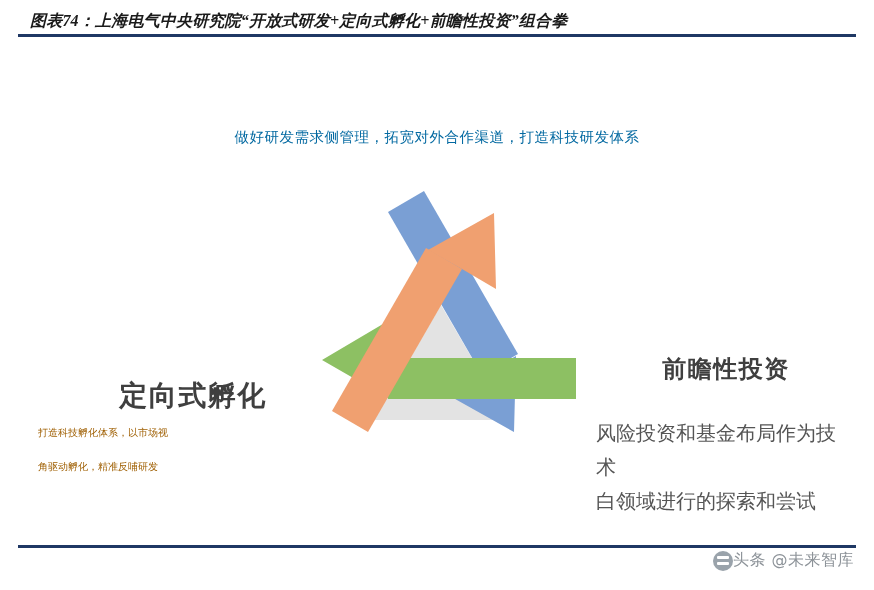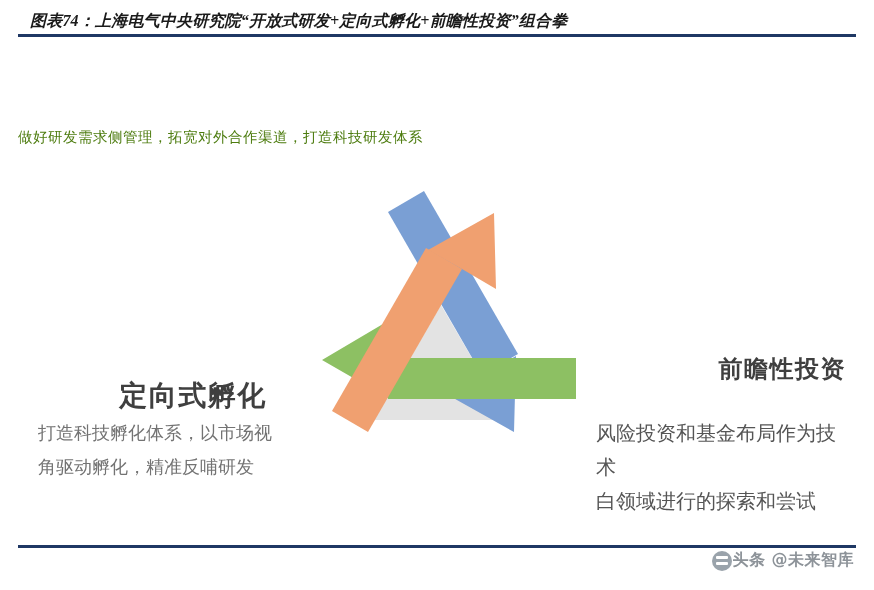--- a/index.html
+++ b/index.html
@@ -67,21 +67,20 @@
     color: #1a1a1a;
     white-space: nowrap;
   }
   .watermark {
     position: absolute;
     right: 20px;
     top: 550px;
     display: flex;
     align-items: center;
     gap: 0;
-    font-weight: bold;
   }
   .watermark-logo {
     width: 20px;
     height: 20px;
     border-radius: 50%;
     background: #9aa3ab;
     position: relative;
     flex: none;
   }
   .watermark-logo::before {
@@ -128,22 +127,23 @@
     font-weight: bold;
     color: #3f3f3f;
     letter-spacing: 2px;
     font-family: "DejaVu Sans", sans-serif;
   }
   .top-desc {
     position: absolute;
     left: 0;
     top: 88px;
     width: 838px;
+    text-align: center;
     font-size: 14.5px;
-    color: #4d7c0f;
+    color: #0369a1;
     letter-spacing: 0.5px;
     font-family: "DejaVu Sans", sans-serif;
   }
   .left-title {
     position: absolute;
     left: 55px;
     top: 317px;
     width: 240px;
     text-align: center;
     font-size: 28px;
@@ -152,31 +152,31 @@
     letter-spacing: 1.5px;
     font-family: "DejaVu Sans", sans-serif;
     margin-top: 20px;
   }
   .left-desc {
     position: absolute;
     left: 20px;
     top: 376px;
     width: 250px;
     text-align: left;
-    font-size: 18px;
+    font-size: 10px;
     line-height: 34px;
-    color: #737373;
+    color: #a16207;
     font-family: "DejaVu Sans", sans-serif;
   }
   .right-title {
     position: absolute;
     left: 588px;
     top: 313px;
     width: 240px;
-    text-align: right;
+    text-align: center;
     font-size: 24px;
     font-weight: bold;
     color: #3f3f3f;
     letter-spacing: 1.5px;
     font-family: "DejaVu Sans", sans-serif;
   }
   .right-desc {
     position: absolute;
     left: 578px;
     top: 376px;

